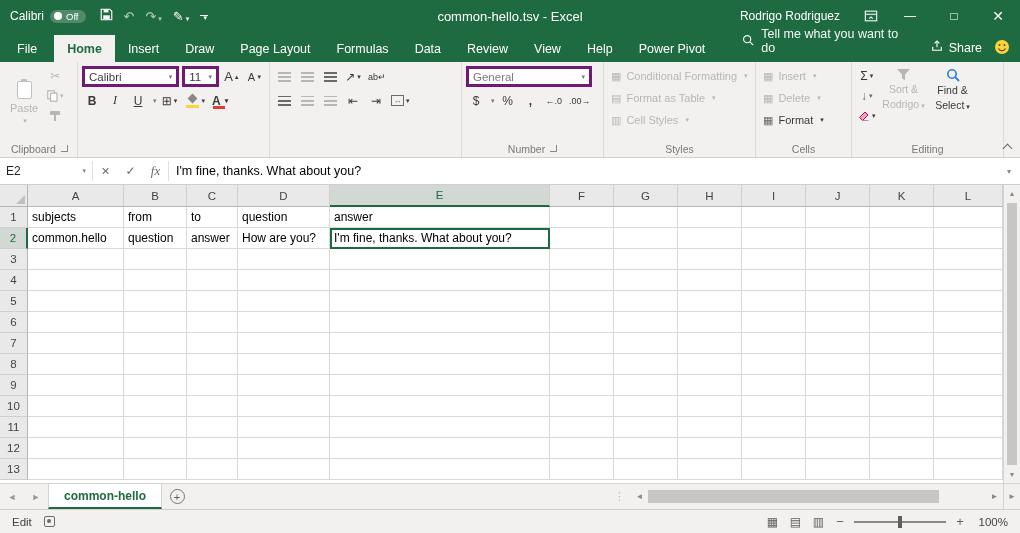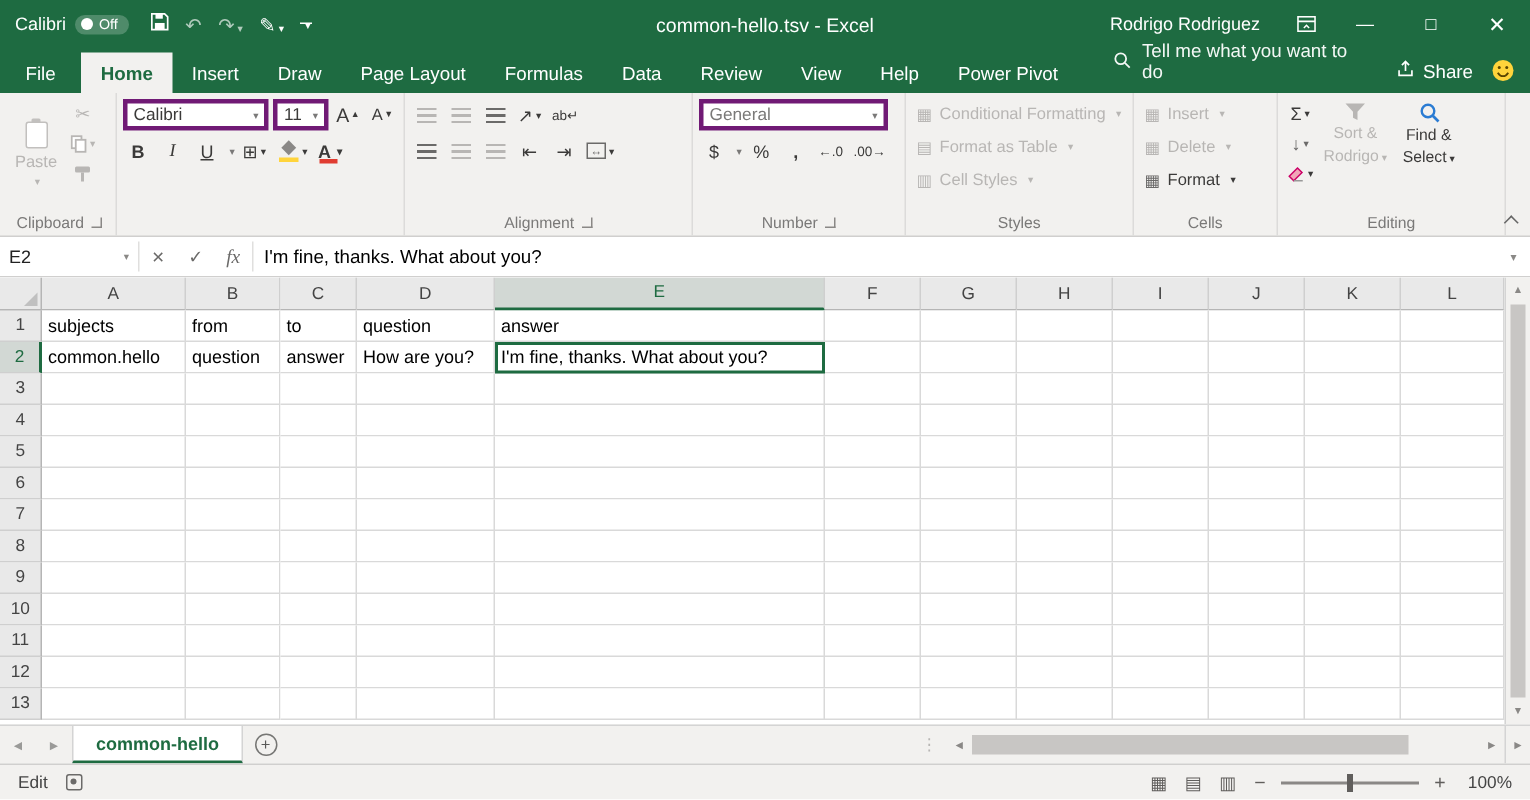--- a/index.html
+++ b/index.html
@@ -294,24 +294,20 @@
               <span class="al dim"></span>
             </span>
           <span class="ib">⇤</span>
           <span class="ib">⇥</span>
           <span class="ib">
               <span class="merge-ic">↔</span>
               <span class="dd"></span>
             </span>
         </div>
       </div>
-      <div class="group-label">
-        <span>Alignment</span>
-        <span class="launcher"></span>
-      </div>
     </div>
 
     <div class="group" style="width:142px">
       <div class="g-col" style="flex:1">
         <div class="g-row">
           <div class="combo" style="width:126px">
             <span style="color:#7A7978">General</span>
               <span class="dd"></span>
           </div>
         </div>

